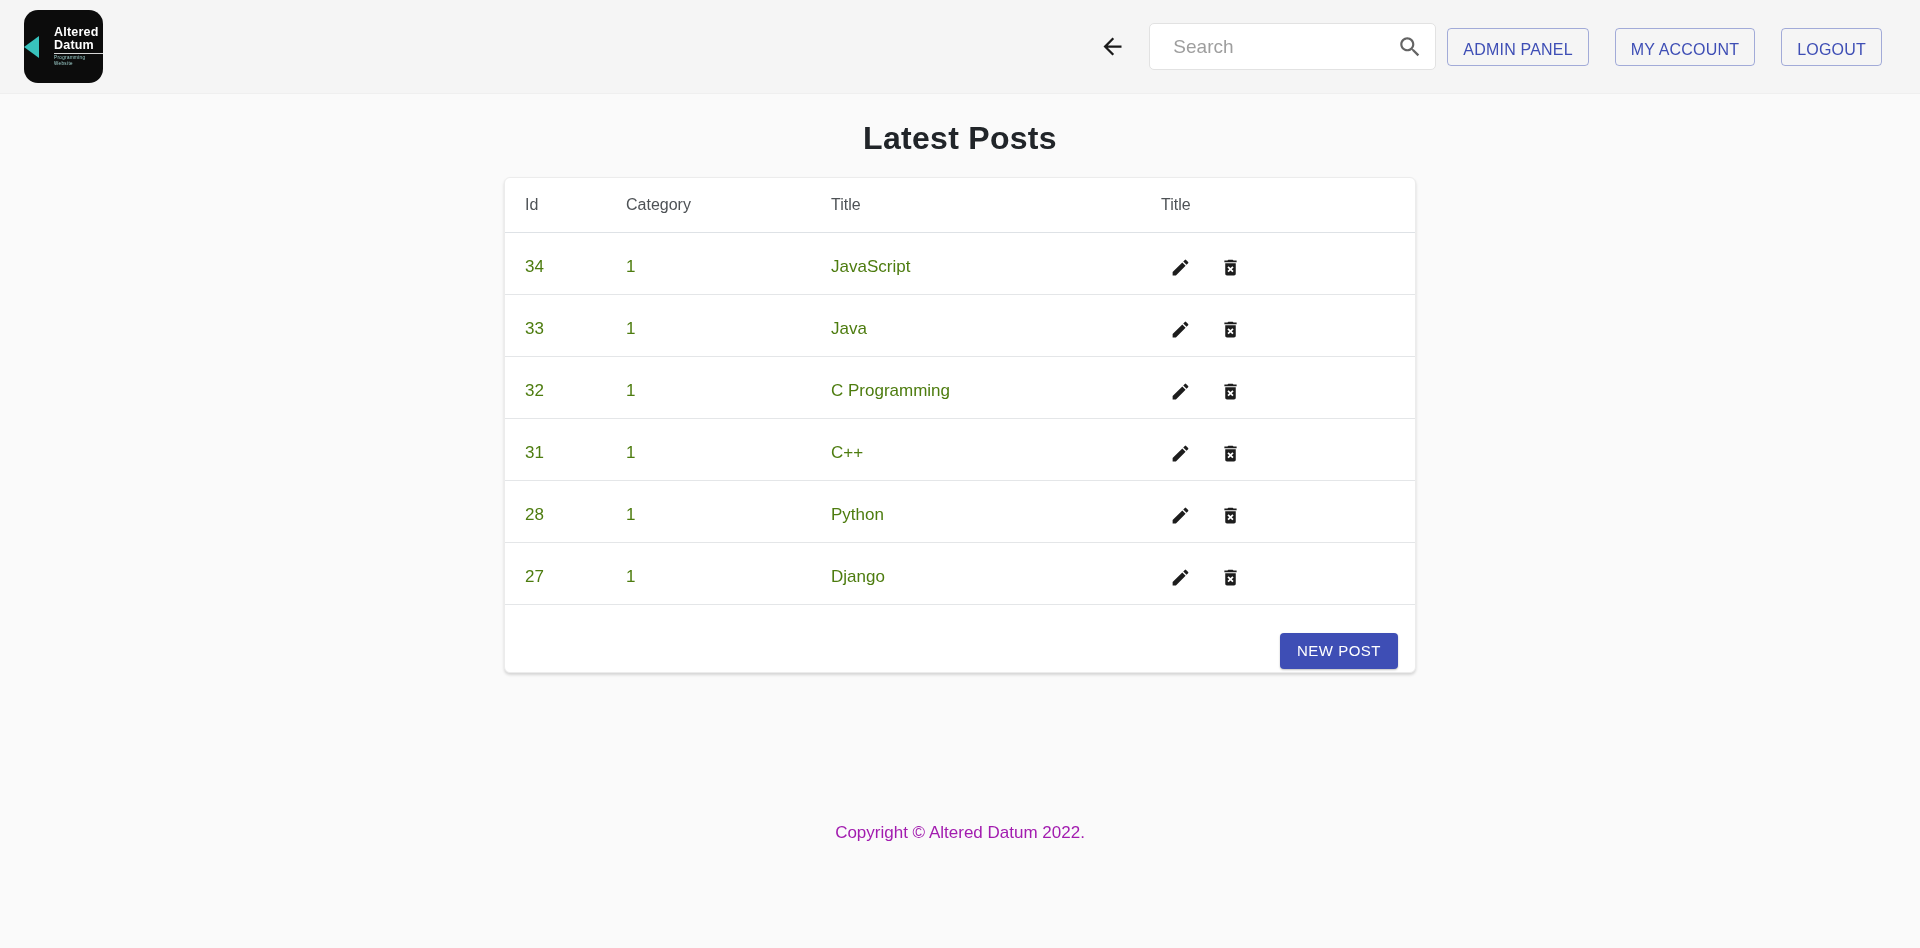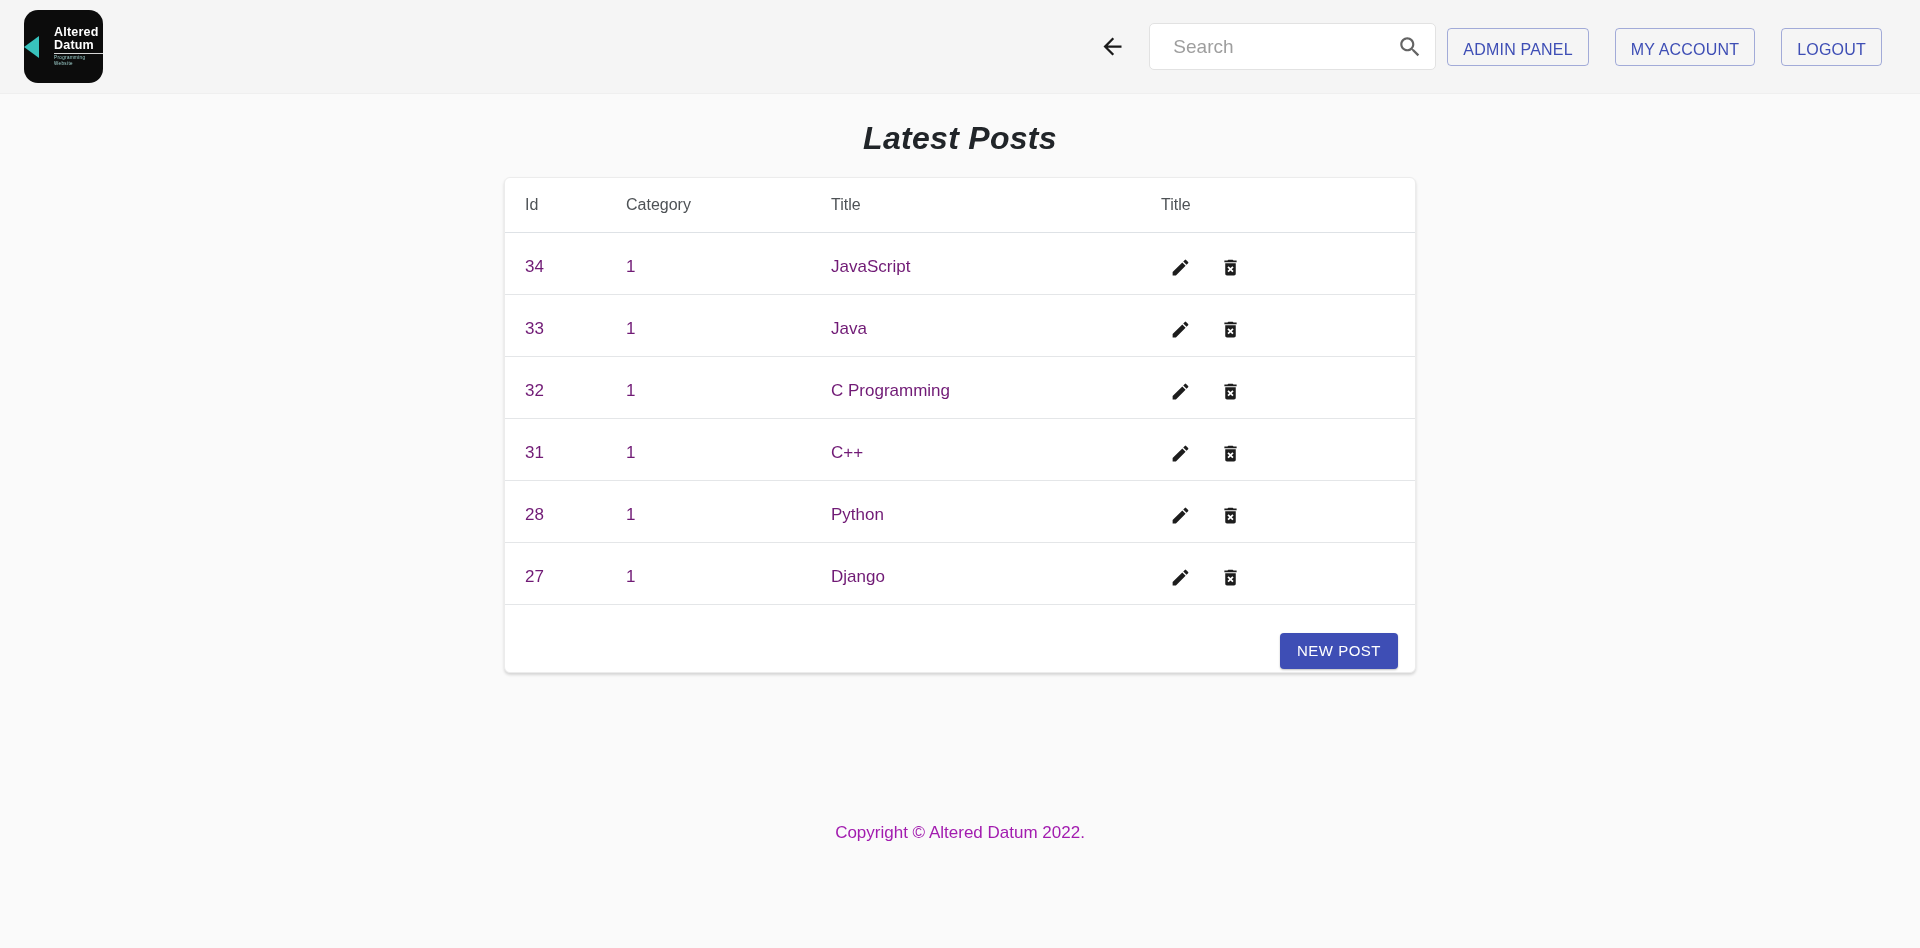--- a/index.html
+++ b/index.html
@@ -61,36 +61,36 @@
     background: transparent; color: #3e4eb5;
     border: 1px solid rgba(63, 81, 181, .45); border-radius: 4px;
     font-size: 16px; letter-spacing: .2px; cursor: pointer;
     font-family: "Liberation Sans", sans-serif; white-space: nowrap;
   }
   .btn-outline + .btn-outline { margin-left: 26px; }
 
   
   .page-title {
     margin: 26px 0 0; text-align: center;
-    font-size: 32px; font-weight: 700; color: #212529; letter-spacing: .3px; font-style: italic;
+    font-size: 32px; font-weight: 700; color: #212529; letter-spacing: .3px;
   }
 
   .card {
     width: 912px; margin: 20px auto 0;
     background: #fff; border: 1px solid #ececec; border-radius: 6px;
     box-shadow: 0 2px 3px rgba(0, 0, 0, .15);
   }
   .posts-table { width: 100%; border-collapse: collapse; font-size: 17px; }
   .posts-table th {
     height: 54px; text-align: left; font-weight: 400; font-size: 16px;
     color: #4e5256; padding: 0 0 0 20px; border-bottom: 1px solid #dee2e6;
   }
   .posts-table td {
     height: 62px; padding: 8px 0 0 20px; border-bottom: 1px solid #e4e6e8;
-    color: #701a75;
+    color: #4d7c0f;
   }
   td.cell-actions { padding-left: 28px; }
   .action-icons { display: flex; align-items: center; }
   .icon-btn {
     background: none; border: none; padding: 0; cursor: pointer;
     width: 22px; height: 22px; color: #1d1d1d;
     display: flex; align-items: center; justify-content: center;
   }
   .icon-btn.edit { margin-right: 28px; }
 

